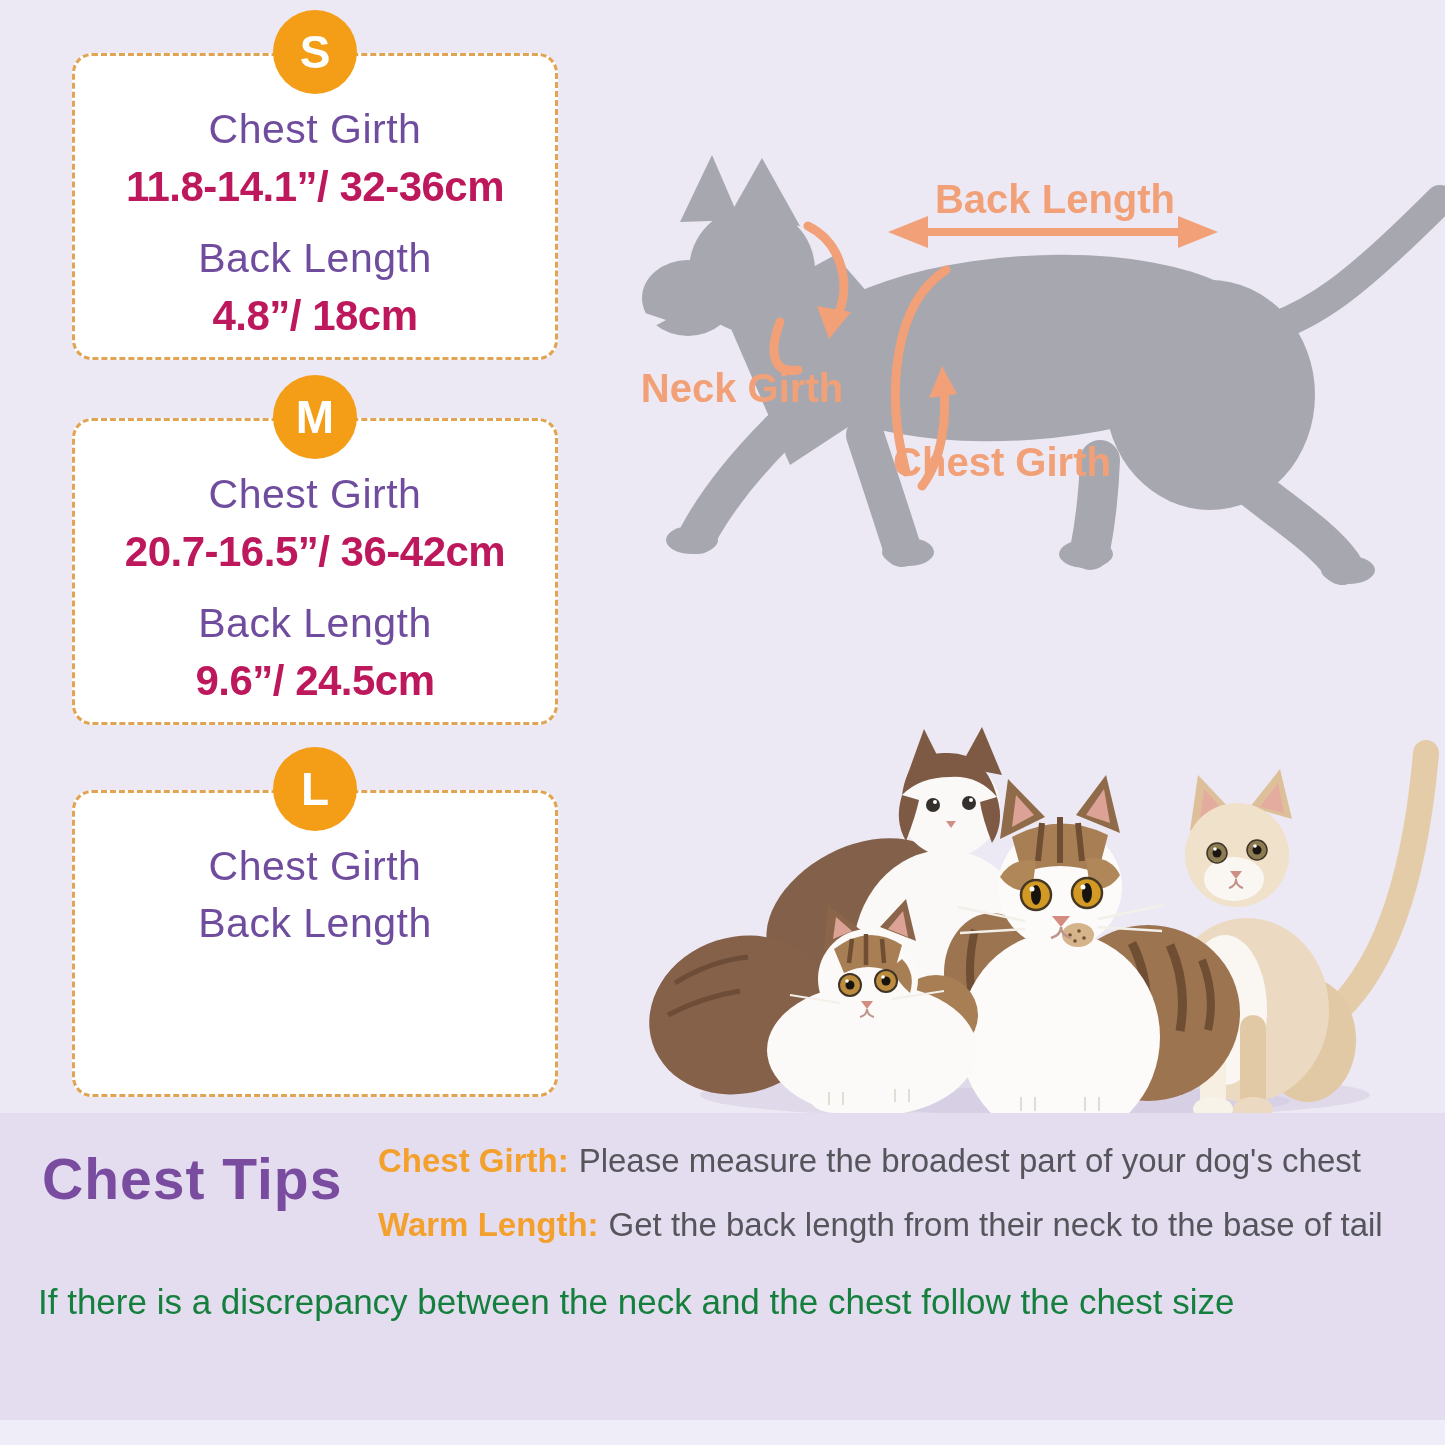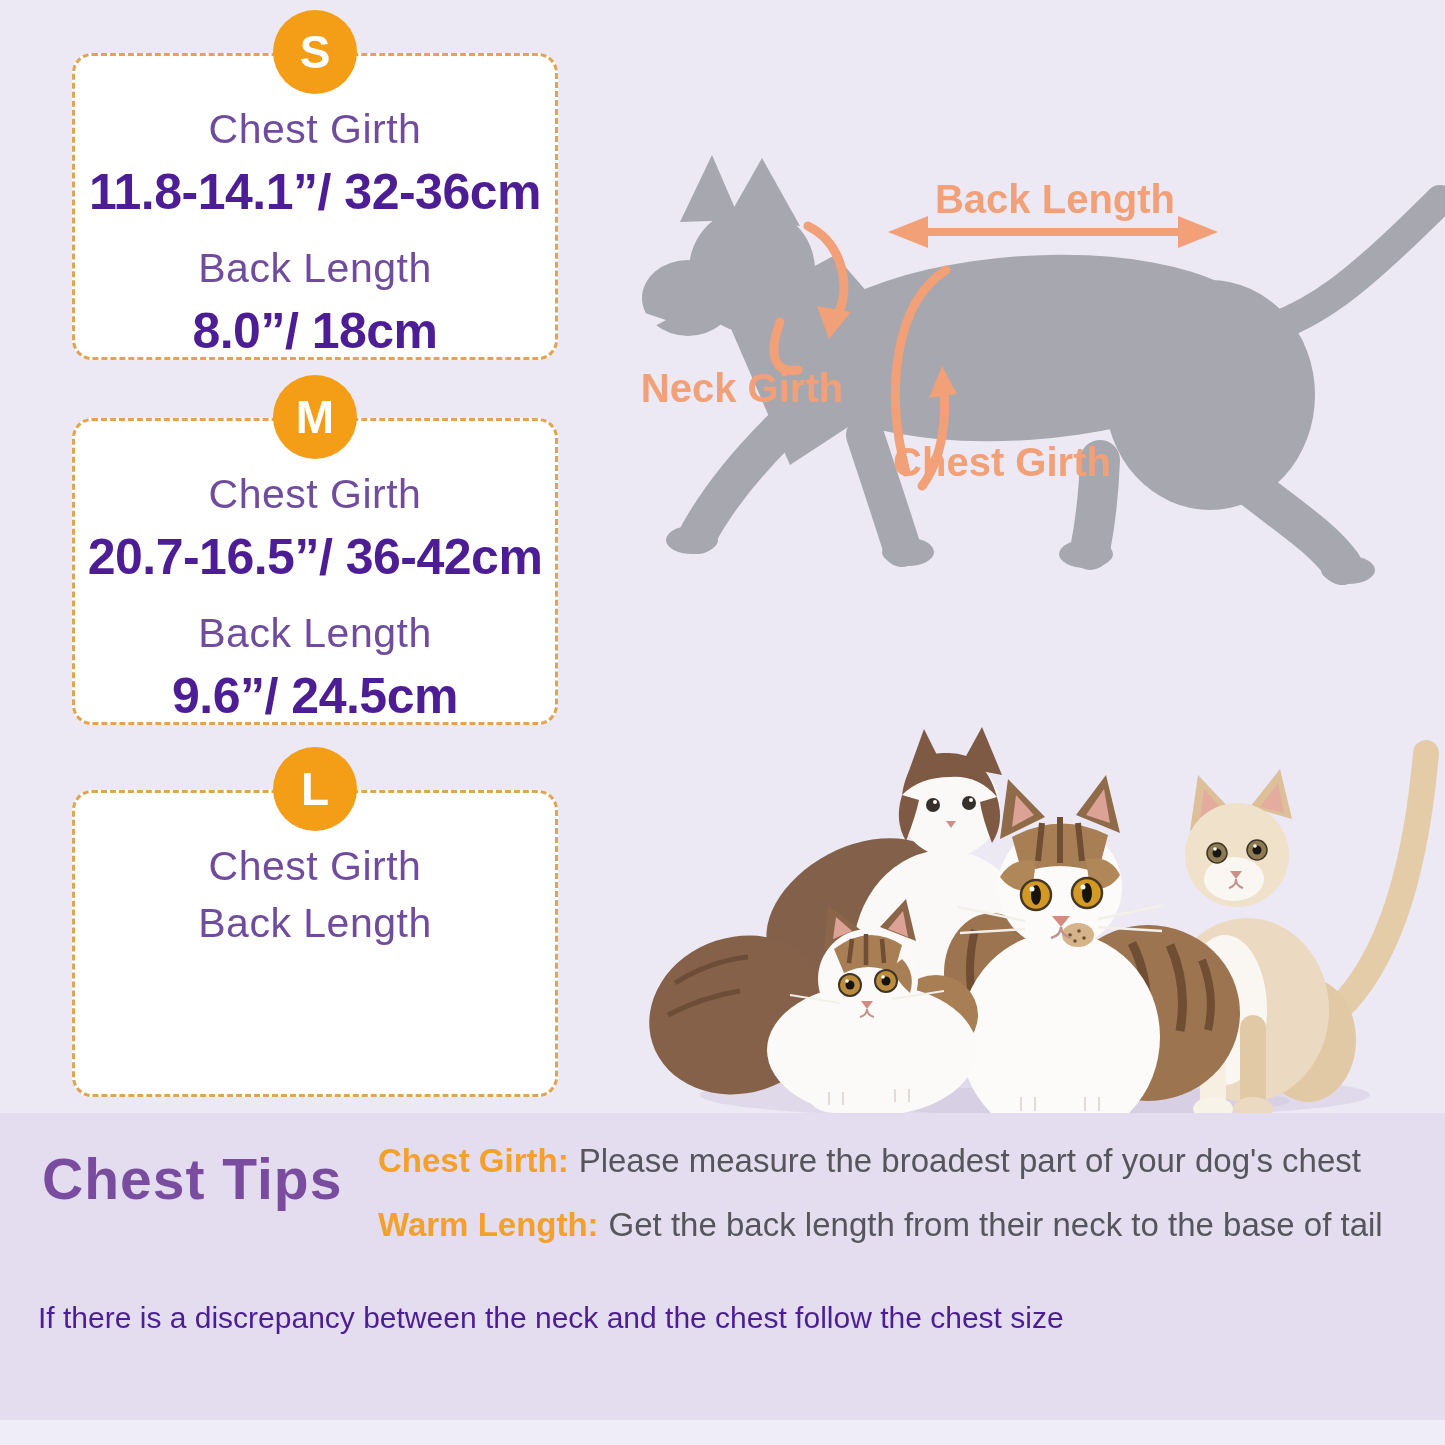--- a/index.html
+++ b/index.html
@@ -21,58 +21,58 @@
     padding-top:50px;
   }
   .badge{
     position:absolute;left:50%;top:-46px;transform:translateX(-50%);
     width:84px;height:84px;border-radius:50%;
     background:#F49D16;
     color:#FFFFFF;font-size:46px;font-weight:bold;
     display:flex;align-items:center;justify-content:center;
   }
   .lbl{font-size:41px;color:#6F4C9D;margin-bottom:10px;letter-spacing:0.5px;}
-  .val{font-size:50px;color:#4c1d95;font-weight:bold;margin-bottom:24px;letter-spacing:-0.5px;}
+  .val{font-size:42px;color:#be185d;font-weight:bold;margin-bottom:24px;letter-spacing:-0.5px;}
   
   .band{
     position:absolute;left:0;top:1113px;width:1445px;height:307px;
     background:#E3DDEF;
   }
   .footer-strip{
     position:absolute;left:0;top:1420px;width:1445px;height:25px;
     background:#EFEDF8;
   }
   .warm-title{
     position:absolute;left:42px;top:1146px;
     font-size:57px;font-weight:bold;color:#7A4CA0;letter-spacing:1px;
   }
   .tip-row{position:absolute;left:378px;font-size:33px;color:#55555B;white-space:nowrap;}
   .tip-row.r1{top:1142px;}
   .tip-row.r2{top:1206px;}
   .tip-label{color:#F3A02C;font-weight:bold;}
   .tip-text{margin-left:10px;}
-  .note{position:absolute;left:38px;font-size:30px;color:#4c1d95;white-space:nowrap;margin-top:19px;}
+  .note{position:absolute;left:38px;font-size:35px;color:#15803d;white-space:nowrap;}
   .note.n1{top:1282px;}
   .note.n2{top:1352px;}
   
   #diagram-svg{position:absolute;left:630px;top:140px;}
   #kittens-svg{position:absolute;left:640px;top:715px;}
   svg text.ann{font-family:"Liberation Sans",sans-serif;font-weight:bold;font-size:40px;fill:#F2A077;}
 </style>
 </head>
 <body>
 
 <div id="page">
 
   <div class="size-card" style="top:53px">
     <div class="badge">S</div>
     <div class="lbl">Chest Girth</div>
     <div class="val">11.8-14.1”/ 32-36cm</div>
     <div class="lbl">Back Length</div>
-    <div class="val">8.0”/ 18cm</div>
+    <div class="val">4.8”/ 18cm</div>
   </div>
 
   <div class="size-card" style="top:418px">
     <div class="badge">M</div>
     <div class="lbl">Chest Girth</div>
     <div class="val">20.7-16.5”/ 36-42cm</div>
     <div class="lbl">Back Length</div>
     <div class="val">9.6”/ 24.5cm</div>
   </div>
 

